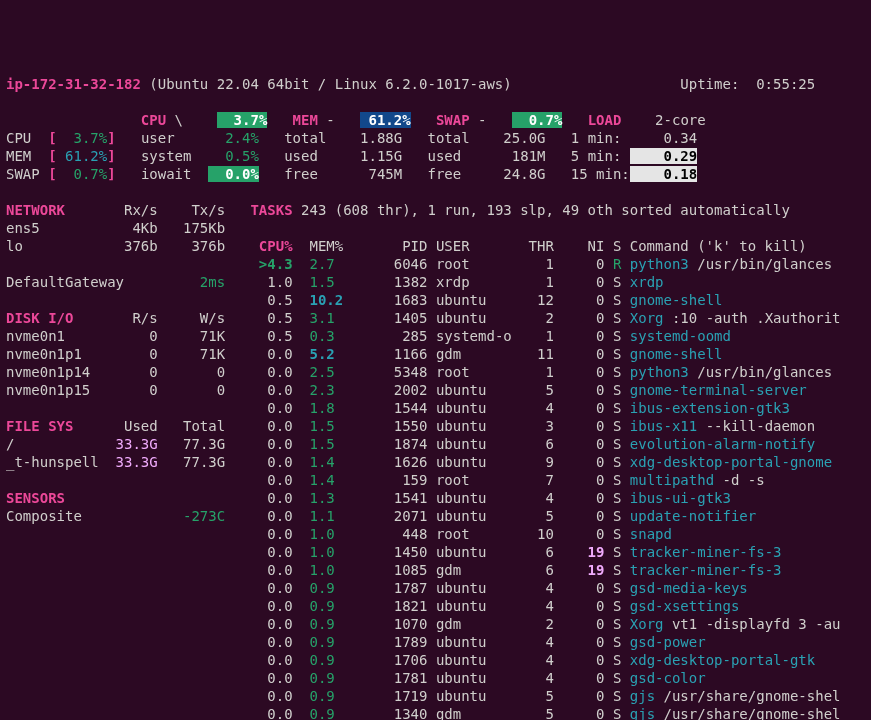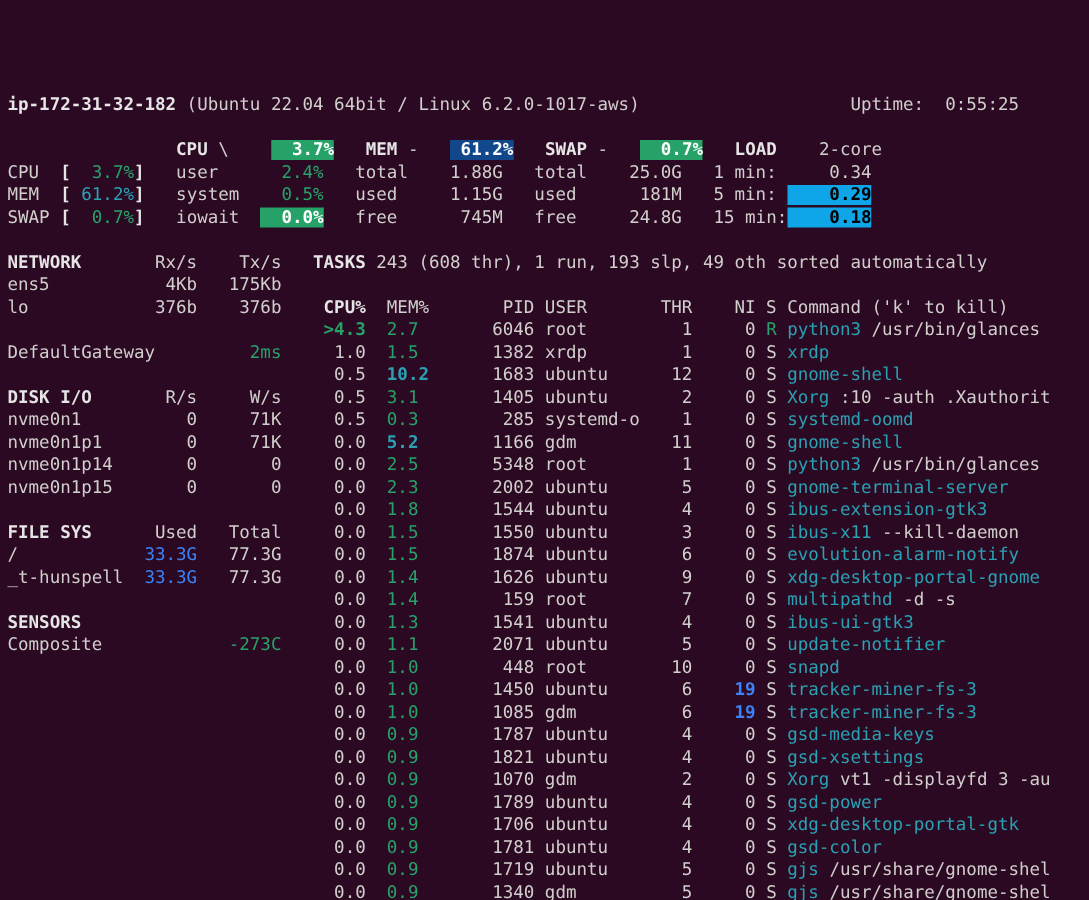--- a/index.html
+++ b/index.html
@@ -1,25 +1,25 @@
 <!DOCTYPE html>
 <html><head>
 <meta charset="utf-8">
 <style>
   html,body{margin:0;padding:0;background:#2c0923;width:871px;height:720px;overflow:hidden}
   body{font-family:'DejaVu Sans Mono','Menlo','Consolas',monospace;font-size:14px;line-height:18px;color:#d0cfcc;white-space:pre}
   .bold{font-weight:bold}
   .green{color:#26a269}
   .cyan{color:#2aa1b3}
-  .magenta{color:#3b82f6}
+  .magenta{color:#f0abfc}
   .bg-green{background:#26a269;color:#fff;font-weight:bold}
   .bg-blue{background:#12488b;color:#fff;font-weight:bold}
-  .bg-teal{background:#0ea5e9;color:#000;font-weight:bold}
+  .bg-teal{background:#e5e5e5;color:#000;font-weight:bold}
   .und{}
-  .white{color:#e5e5e5}
+  .white{color:#ec4899}
   .row{height:18px}
   #term{padding:3px 6px}
 </style>
 </head>
 <body>
 
 
 
 <div id="term"><div class="row"><span class="bold white">ip-172-31-32-182</span> <span class="">(Ubuntu 22.04 64bit / Linux 6.2.0-1017-aws)</span>                    <span class="">Uptime:</span> <span class=""> 0:55:25</span></div><div class="row"></div><div class="row">                <span class="bold white">CPU</span> \    <span class="bg-green">  3.7%</span>   <span class="bold white">MEM</span> -   <span class="bg-blue"> 61.2%</span>   <span class="bold white">SWAP</span> -   <span class="bg-green">  0.7%</span>   <span class="bold white">LOAD</span>    2-core</div><div class="row">CPU  <span class="bold white">[</span><span class="green">  3.7%</span><span class="bold white">]</span>   user    <span class="green">  2.4%</span>   total    1.88G   total    25.0G   1 min:     0.34</div><div class="row">MEM  <span class="bold white">[</span><span class="cyan"> 61.2%</span><span class="bold white">]</span>   system  <span class="green">  0.5%</span>   used     1.15G   used      181M   5 min: <span class="bg-teal">    0.29</span></div><div class="row">SWAP <span class="bold white">[</span><span class="green">  0.7%</span><span class="bold white">]</span>   iowait  <span class="bg-green">  0.0%</span>   free      745M   free     24.8G   15 min:<span class="bg-teal">    0.18</span></div><div class="row"></div><div class="row"><span class="bold white">NETWORK    </span>   Rx/s    Tx/s   <span class="bold white">TASKS</span> 243 (608 thr), 1 run, 193 slp, 49 oth sorted automatically</div><div class="row">ens5           4Kb   175Kb</div><div class="row">lo            376b    376b   <span class="bold white und"> CPU%</span>  <span class="">MEM% </span>      PID USER       THR    NI S Command ('k' to kill)</div><div class="row">                             <span class="green bold"> &gt;4.3</span>  <span class="green">2.7  </span>     6046 root         1<span class="">     0</span> <span class="green">R</span> <span class="cyan und">python3</span><span class=""> /usr/bin/glances</span></div><div class="row">DefaultGateway    <span class="green">     2ms</span>   <span class="">  1.0</span>  <span class="green">1.5  </span>     1382 xrdp         1<span class="">     0</span> S <span class="cyan und">xrdp</span><span class=""></span></div><div class="row">                             <span class="">  0.5</span>  <span class="cyan bold">10.2 </span>     1683 ubuntu      12<span class="">     0</span> S <span class="cyan und">gnome-shell</span><span class=""></span></div><div class="row"><span class="bold white">DISK I/O   </span>    R/s     W/s   <span class="">  0.5</span>  <span class="green">3.1  </span>     1405 ubuntu       2<span class="">     0</span> S <span class="cyan und">Xorg</span><span class=""> :10 -auth .Xauthorit</span></div><div class="row">nvme0n1          0     71K   <span class="">  0.5</span>  <span class="green">0.3  </span>      285 systemd-o    1<span class="">     0</span> S <span class="cyan und">systemd-oomd</span><span class=""></span></div><div class="row">nvme0n1p1        0     71K   <span class="">  0.0</span>  <span class="cyan bold">5.2  </span>     1166 gdm         11<span class="">     0</span> S <span class="cyan und">gnome-shell</span><span class=""></span></div><div class="row">nvme0n1p14       0       0   <span class="">  0.0</span>  <span class="green">2.5  </span>     5348 root         1<span class="">     0</span> S <span class="cyan und">python3</span><span class=""> /usr/bin/glances</span></div><div class="row">nvme0n1p15       0       0   <span class="">  0.0</span>  <span class="green">2.3  </span>     2002 ubuntu       5<span class="">     0</span> S <span class="cyan und">gnome-terminal-server</span><span class=""></span></div><div class="row">                             <span class="">  0.0</span>  <span class="green">1.8  </span>     1544 ubuntu       4<span class="">     0</span> S <span class="cyan und">ibus-extension-gtk3</span><span class=""></span></div><div class="row"><span class="bold white">FILE SYS   </span>   Used   Total   <span class="">  0.0</span>  <span class="green">1.5  </span>     1550 ubuntu       3<span class="">     0</span> S <span class="cyan und">ibus-x11</span><span class=""> --kill-daemon</span></div><div class="row">/          <span class="magenta">  33.3G</span>   77.3G   <span class="">  0.0</span>  <span class="green">1.5  </span>     1874 ubuntu       6<span class="">     0</span> S <span class="cyan und">evolution-alarm-notify</span><span class=""></span></div><div class="row">_t-hunspell<span class="magenta">  33.3G</span>   77.3G   <span class="">  0.0</span>  <span class="green">1.4  </span>     1626 ubuntu       9<span class="">     0</span> S <span class="cyan und">xdg-desktop-portal-gnome</span><span class=""></span></div><div class="row">                             <span class="">  0.0</span>  <span class="green">1.4  </span>      159 root         7<span class="">     0</span> S <span class="cyan und">multipathd</span><span class=""> -d -s</span></div><div class="row"><span class="bold white">SENSORS                   </span>   <span class="">  0.0</span>  <span class="green">1.3  </span>     1541 ubuntu       4<span class="">     0</span> S <span class="cyan und">ibus-ui-gtk3</span><span class=""></span></div><div class="row">Composite         <span class="green">   -273C</span>   <span class="">  0.0</span>  <span class="green">1.1  </span>     2071 ubuntu       5<span class="">     0</span> S <span class="cyan und">update-notifier</span><span class=""></span></div><div class="row">                             <span class="">  0.0</span>  <span class="green">1.0  </span>      448 root        10<span class="">     0</span> S <span class="cyan und">snapd</span><span class=""></span></div><div class="row">                             <span class="">  0.0</span>  <span class="green">1.0  </span>     1450 ubuntu       6<span class="magenta bold">    19</span> S <span class="cyan und">tracker-miner-fs-3</span><span class=""></span></div><div class="row">                             <span class="">  0.0</span>  <span class="green">1.0  </span>     1085 gdm          6<span class="magenta bold">    19</span> S <span class="cyan und">tracker-miner-fs-3</span><span class=""></span></div><div class="row">                             <span class="">  0.0</span>  <span class="green">0.9  </span>     1787 ubuntu       4<span class="">     0</span> S <span class="cyan und">gsd-media-keys</span><span class=""></span></div><div class="row">                             <span class="">  0.0</span>  <span class="green">0.9  </span>     1821 ubuntu       4<span class="">     0</span> S <span class="cyan und">gsd-xsettings</span><span class=""></span></div><div class="row">                             <span class="">  0.0</span>  <span class="green">0.9  </span>     1070 gdm          2<span class="">     0</span> S <span class="cyan und">Xorg</span><span class=""> vt1 -displayfd 3 -au</span></div><div class="row">                             <span class="">  0.0</span>  <span class="green">0.9  </span>     1789 ubuntu       4<span class="">     0</span> S <span class="cyan und">gsd-power</span><span class=""></span></div><div class="row">                             <span class="">  0.0</span>  <span class="green">0.9  </span>     1706 ubuntu       4<span class="">     0</span> S <span class="cyan und">xdg-desktop-portal-gtk</span><span class=""></span></div><div class="row">                             <span class="">  0.0</span>  <span class="green">0.9  </span>     1781 ubuntu       4<span class="">     0</span> S <span class="cyan und">gsd-color</span><span class=""></span></div><div class="row">                             <span class="">  0.0</span>  <span class="green">0.9  </span>     1719 ubuntu       5<span class="">     0</span> S <span class="cyan und">gjs</span><span class=""> /usr/share/gnome-shel</span></div><div class="row">                             <span class="">  0.0</span>  <span class="green">0.9  </span>     1340 gdm          5<span class="">     0</span> S <span class="cyan und">gjs</span><span class=""> /usr/share/gnome-shel</span></div></div>
 

